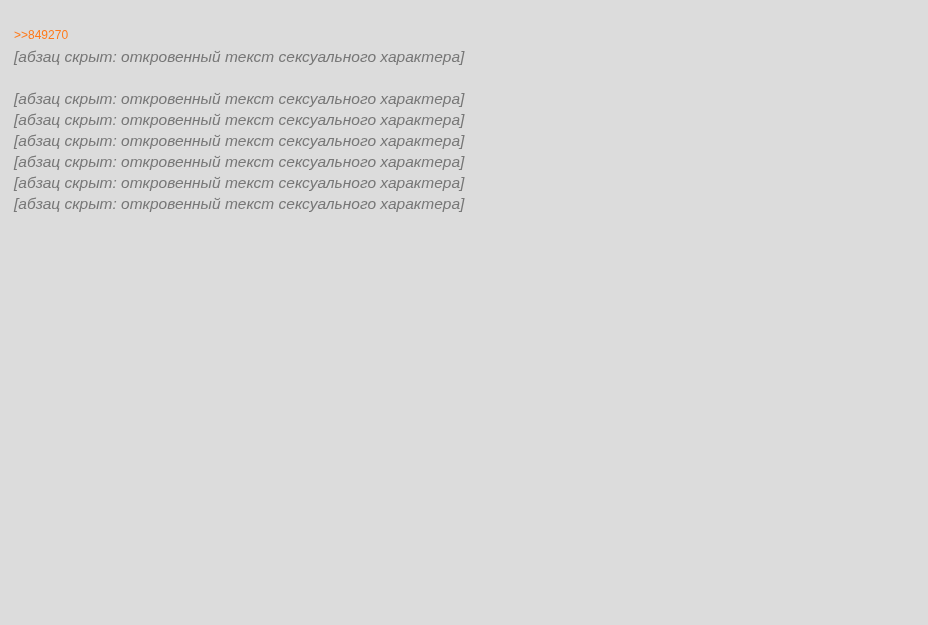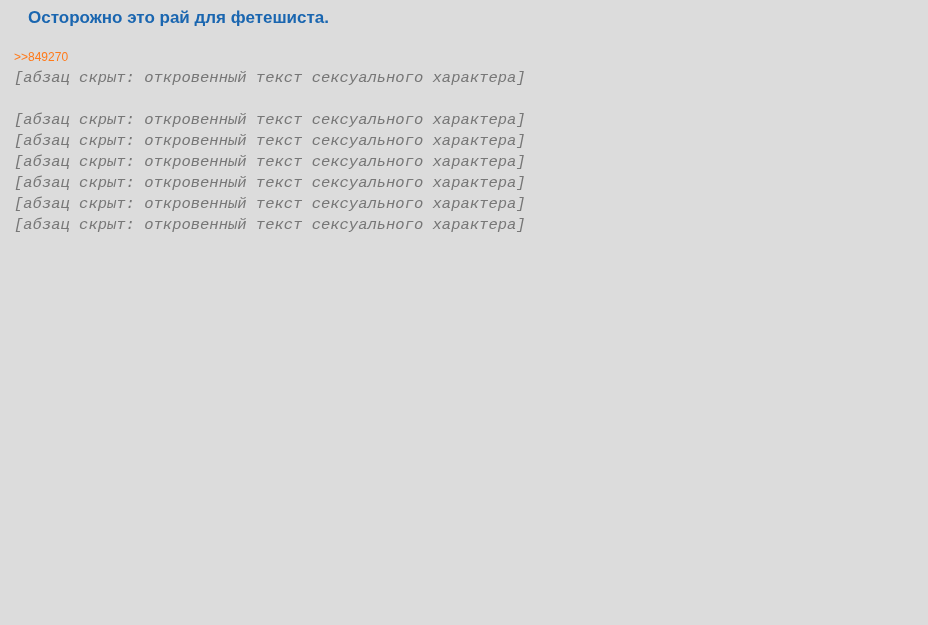--- a/index.html
+++ b/index.html
@@ -32,36 +32,34 @@
     cursor: pointer;
   }
   .post-body {
     color: #333333;
     font-size: 15.5px;
     line-height: 21px;
     max-width: 905px;
   }
   .post-body p {
     margin: 0 0 0 0;
-    font-family: Liberation Mono, monospace;
   }
   .post-body p.gap {
     margin-top: 21px;
   }
   .redacted {
     color: #777;
     font-style: italic;
   }
 </style>
 </head>
 <body>
 
 <div class="page">
 
-  <div class="post-title">Осторожно это рай для фетешиста.</div>
 
   <a class="reply-link">&gt;&gt;849270</a>
 
   <div class="post-body">
     <p class="redacted">[абзац скрыт: откровенный текст сексуального характера]</p>
     <p class="redacted gap">[абзац скрыт: откровенный текст сексуального характера]</p>
     <p class="redacted">[абзац скрыт: откровенный текст сексуального характера]</p>
     <p class="redacted">[абзац скрыт: откровенный текст сексуального характера]</p>
     <p class="redacted">[абзац скрыт: откровенный текст сексуального характера]</p>
     <p class="redacted">[абзац скрыт: откровенный текст сексуального характера]</p>

